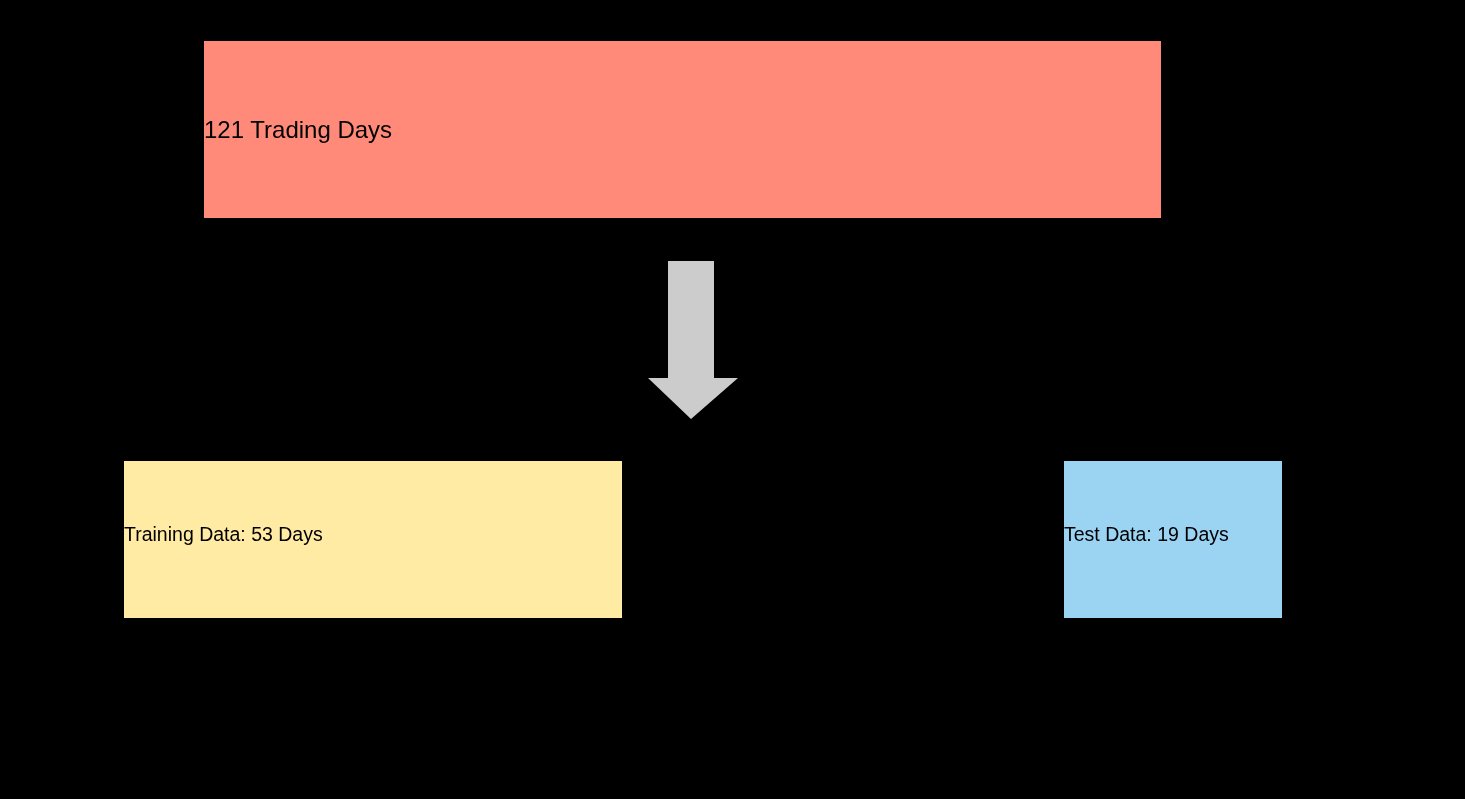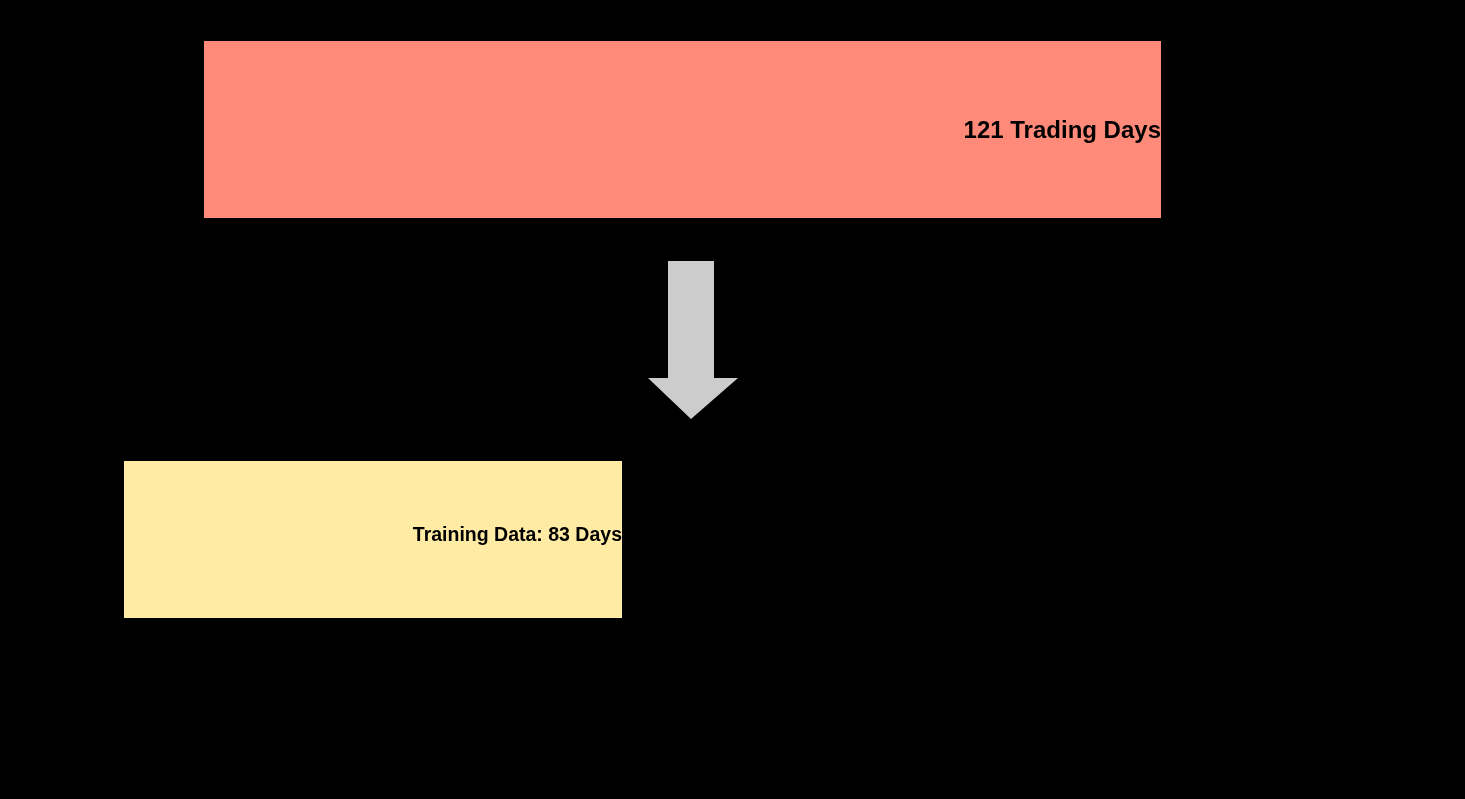--- a/index.html
+++ b/index.html
@@ -16,26 +16,25 @@
     width: 1465px;
     height: 799px;
     background: #000000;
     overflow: hidden;
   }
   .node {
     position: absolute;
     box-sizing: border-box;
     display: flex;
     align-items: center;
-    justify-content: flex-end;
+    justify-content: flex-start;
     color: #000000;
     line-height: 1.15;
     white-space: nowrap;
     text-align: center;
-    font-weight: bold;
   }
   .node-label {
     display: block;
     color: #000000;
   }
 
   
   #node-total {
     left: 204px;
     top: 41px;
@@ -96,18 +95,21 @@
     <span class="node-label">121 Trading Days</span>
   </div>
 
   <div id="split-arrow">
     <svg viewBox="0 0 90 158" xmlns="http://www.w3.org/2000/svg" aria-hidden="true">
       <polygon points="20,0 66,0 66,117 90,117 43,158 0,117 20,117" fill="#CCCCCC"></polygon>
     </svg>
   </div>
 
   <div class="node node-split" id="node-train">
-    <span class="node-label">Training Data: 83 Days</span>
+    <span class="node-label">Training Data: 53 Days</span>
   </div>
 
 
+  <div class="node node-split" id="node-test">
+    <span class="node-label">Test Data: 19 Days</span>
+  </div>
 
 </div>
 
 </body></html>

